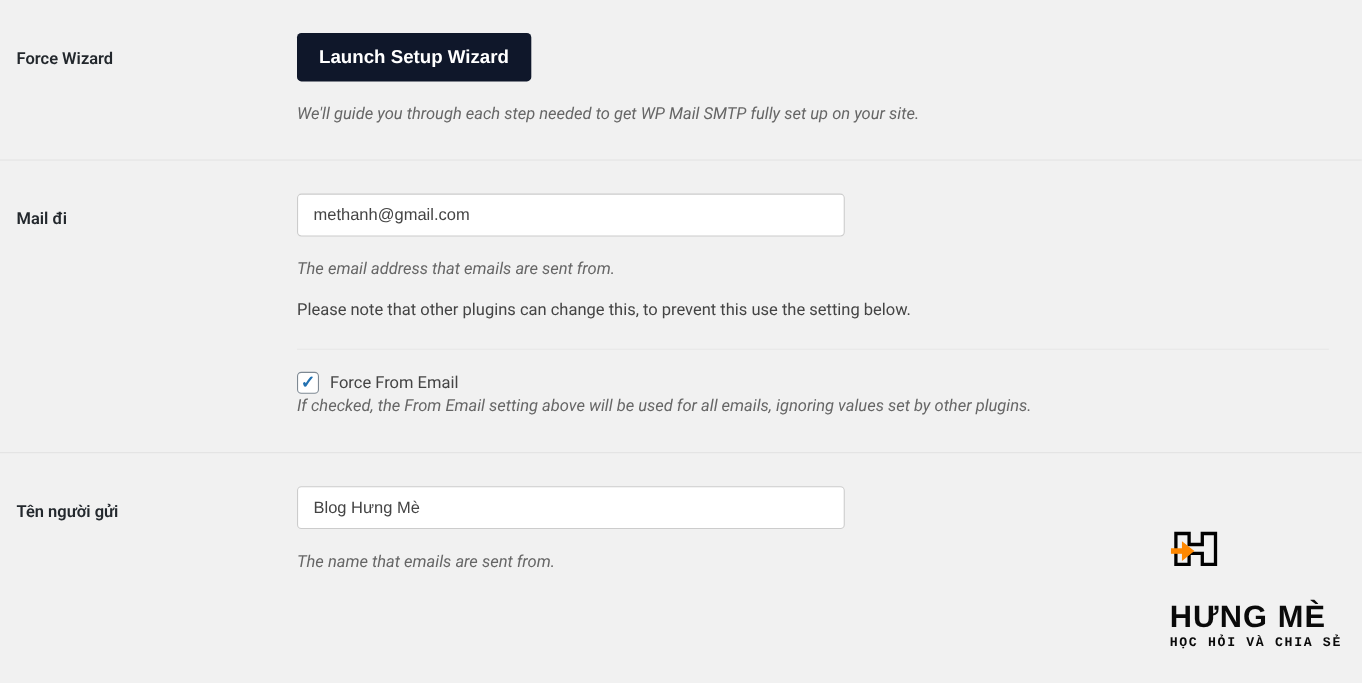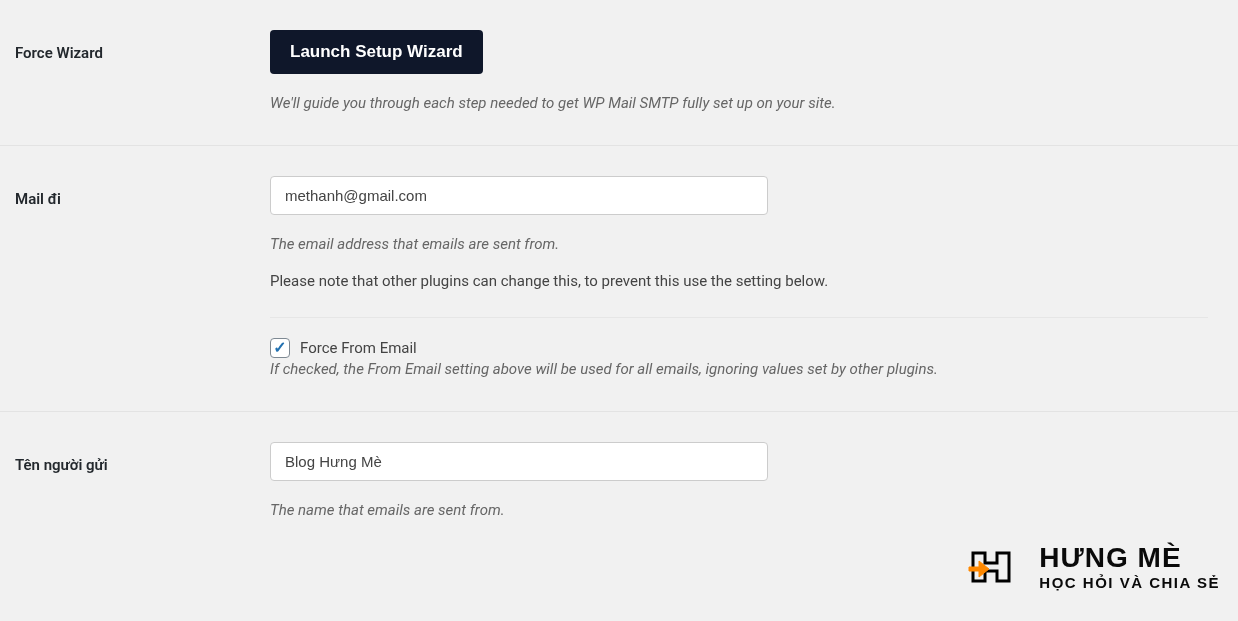--- a/index.html
+++ b/index.html
@@ -101,46 +101,47 @@
     }
     .checkbox-label {
       font-size: 15px;
       color: #444;
     }
     .logo-wrap {
       position: fixed;
       right: 18px;
       bottom: 30px;
       display: flex;
-      align-items: flex-end;
+      align-items: flex-start;
       gap: 24px;
+      flex-direction: column;
     }
     .logo-icon {
       width: 48px;
       height: 48px;
     }
     .logo-text-wrap {
       display: flex;
       flex-direction: column;
     }
     .logo-title {
       font-size: 28px;
       font-weight: 800;
       color: #0a0a0a;
       letter-spacing: 1px;
       line-height: 1;
       font-family: Arial, sans-serif;
     }
     .logo-sub {
-      font-size: 15px;
+      font-size: 12px;
       font-weight: 700;
       color: #0a0a0a;
       letter-spacing: 1.5px;
       margin-top: 2px;
-      font-family: Liberation Sans, sans-serif;
+      font-family: Liberation Mono, monospace;
     }
   </style>
 </head>
 <body>
 
 <div class="form-table">
 
   <div class="form-row">
     <div class="form-row-inner">
       <div class="form-label">Force Wizard</div>

